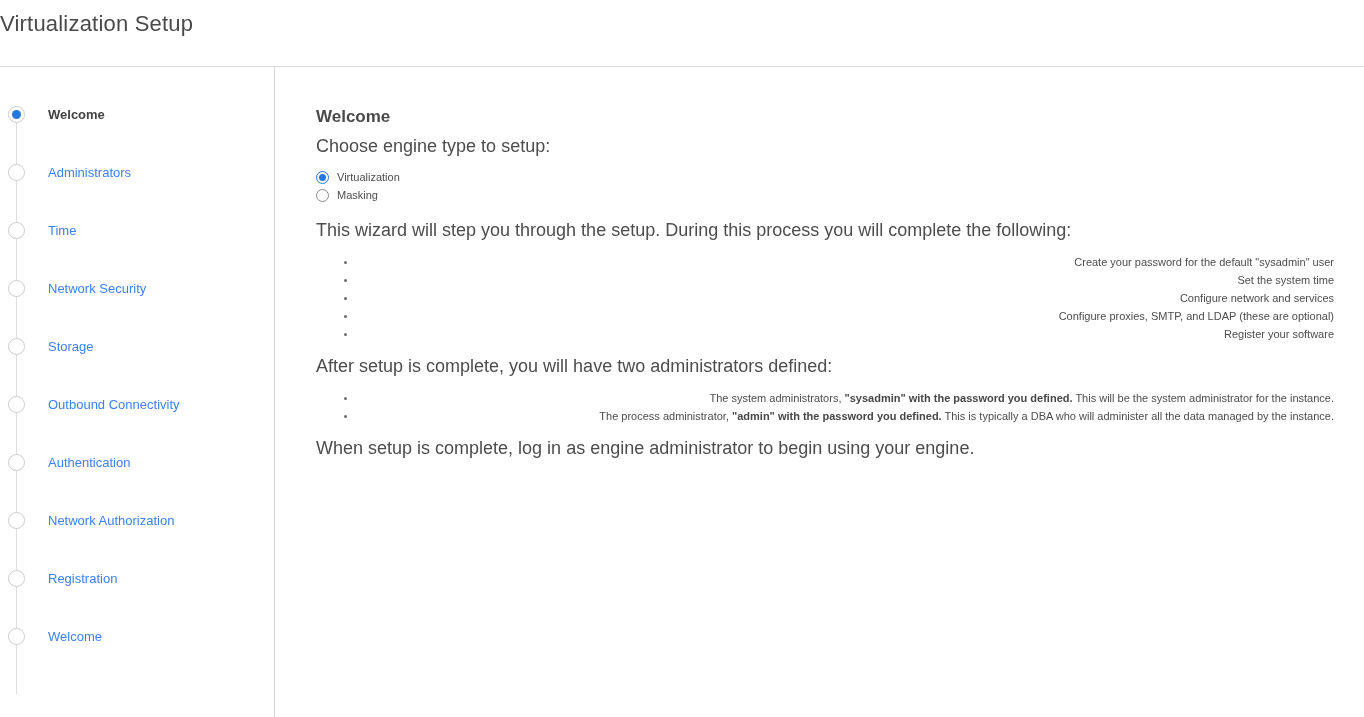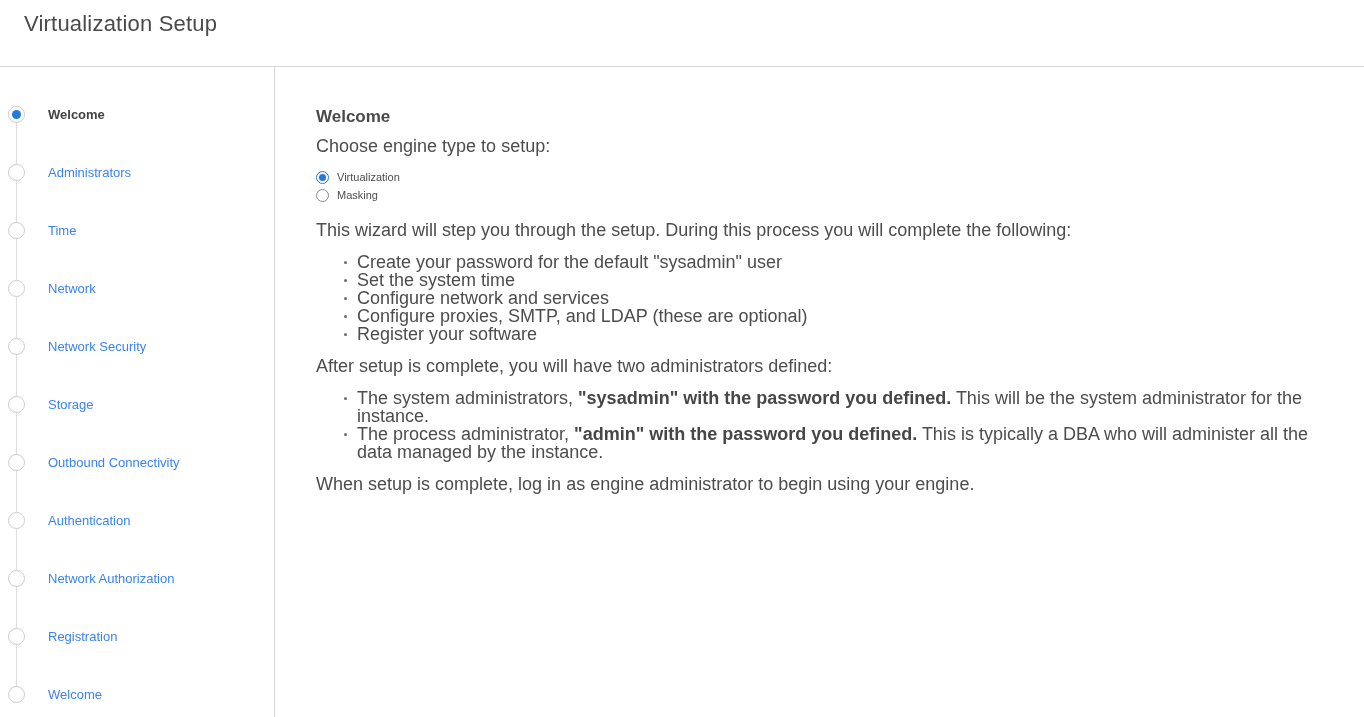--- a/index.html
+++ b/index.html
@@ -13,21 +13,21 @@
   }
   .screen { position: relative; width: 1364px; height: 717px; background: #fff; }
 
   
   .header {
     position: absolute; top: 0; left: 0; right: 0; height: 67px;
     border-bottom: 1px solid #d8d8d8;
     background: #fff;
   }
   .header h1 {
-    position: absolute; left: 24px; top: 11px;
+    position: absolute; left: 0; top: 11px;
     font-size: 22px; font-weight: 400; color: #4a4a4a;
     letter-spacing: 0.2px;
   }
 
   
   .sidebar {
     position: absolute; top: 67px; left: 0; bottom: 0; width: 275px;
     border-right: 1px solid #d8d8d8; background: #fff;
   }
   .steps { list-style: none; position: relative; padding-top: 37px; padding-left: 8px; }
@@ -78,21 +78,21 @@
     border: 1.5px solid #2578dc;
   }
   .radio.checked::after {
     content: ""; width: 7px; height: 7px; border-radius: 50%;
     background: #2578dc; display: block;
   }
   .radio-row .radio-label { margin-left: 8px; font-size: 11px; color: #4d4d4d; }
 
   ul.bullets { list-style: none; margin: 14px 0 14px 0; padding-left: 41px; }
   ul.bullets li {
-    position: relative; font-size: 18px; line-height: 18px; color: #4d4d4d;
+    position: relative; font-size: 11px; line-height: 18px; color: #4d4d4d; text-align: right;
   }
   ul.bullets li::before {
     content: ""; position: absolute; left: -13px; top: 8px;
     width: 3px; height: 3px; border-radius: 50%; background: #6b6b6b;
   }
   .bold-part { font-weight: bold; color: #474747; }
 </style>
 </head>
 <body>
 
@@ -110,24 +110,20 @@
         <span class="step-circle"></span>
         <span class="step-label">Welcome</span>
       </li>
       <li class="step">
         <span class="step-circle"></span>
         <span class="step-label">Administrators</span>
       </li>
       <li class="step">
         <span class="step-circle"></span>
         <span class="step-label">Time</span>
-      </li>
-      <li class="step">
-        <span class="step-circle"></span>
-        <span class="step-label">Network</span>
       </li>
       <li class="step">
         <span class="step-circle"></span>
         <span class="step-label">Network Security</span>
       </li>
       <li class="step">
         <span class="step-circle"></span>
         <span class="step-label">Storage</span>
       </li>
       <li class="step">

